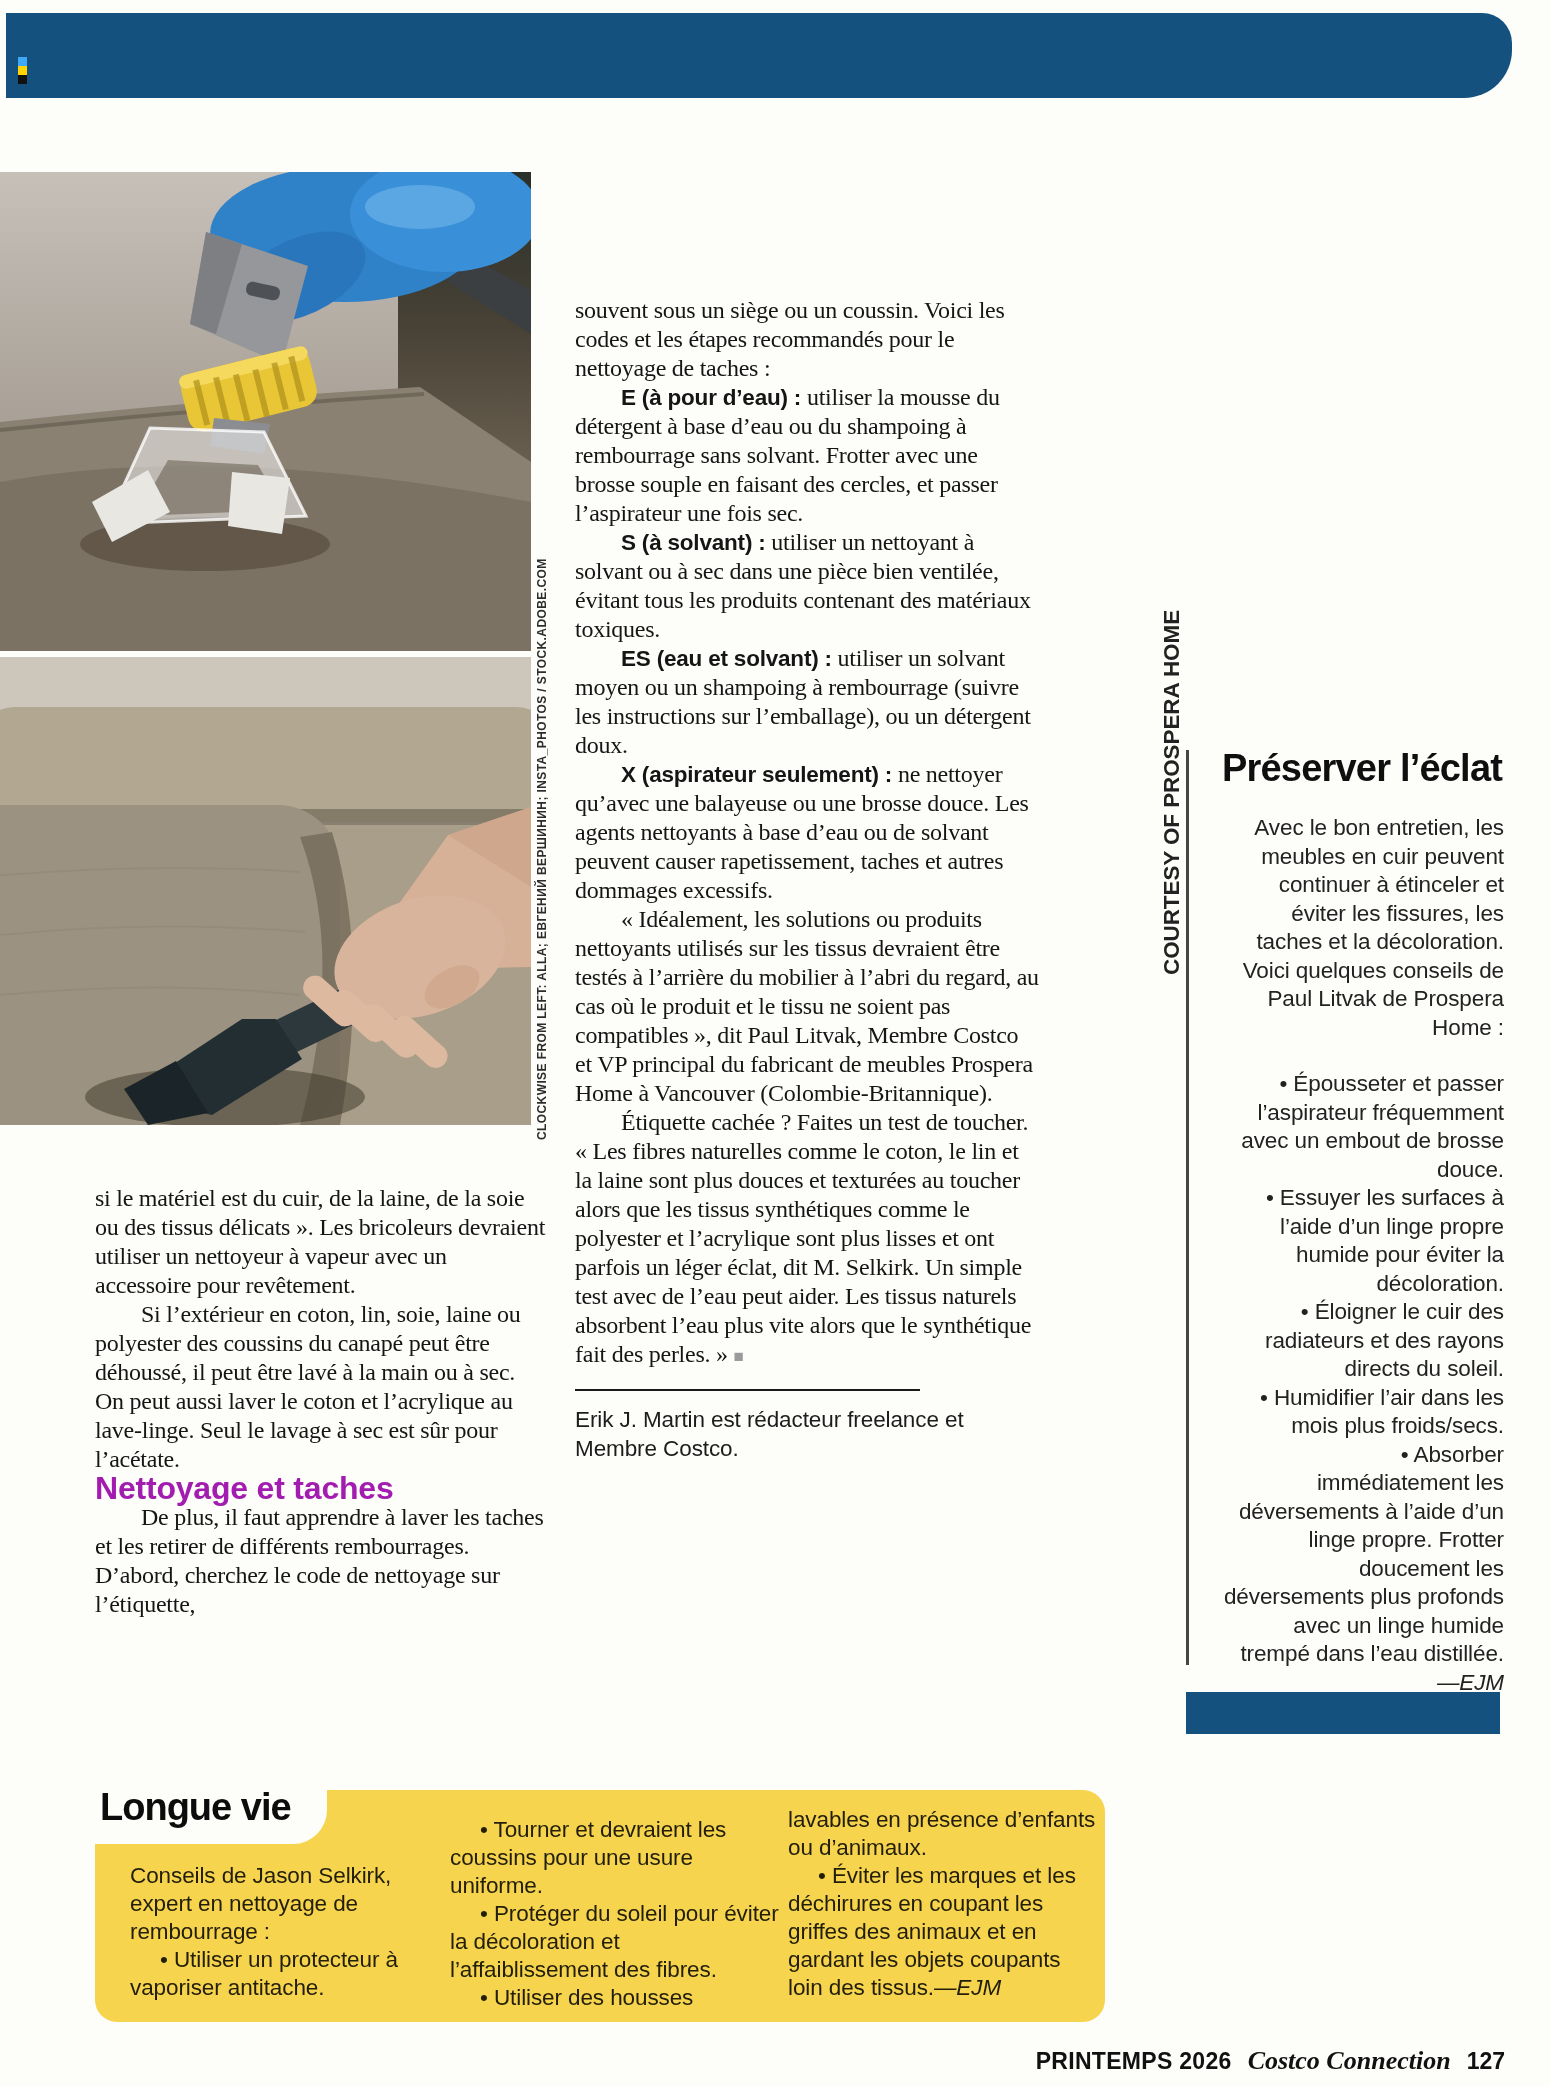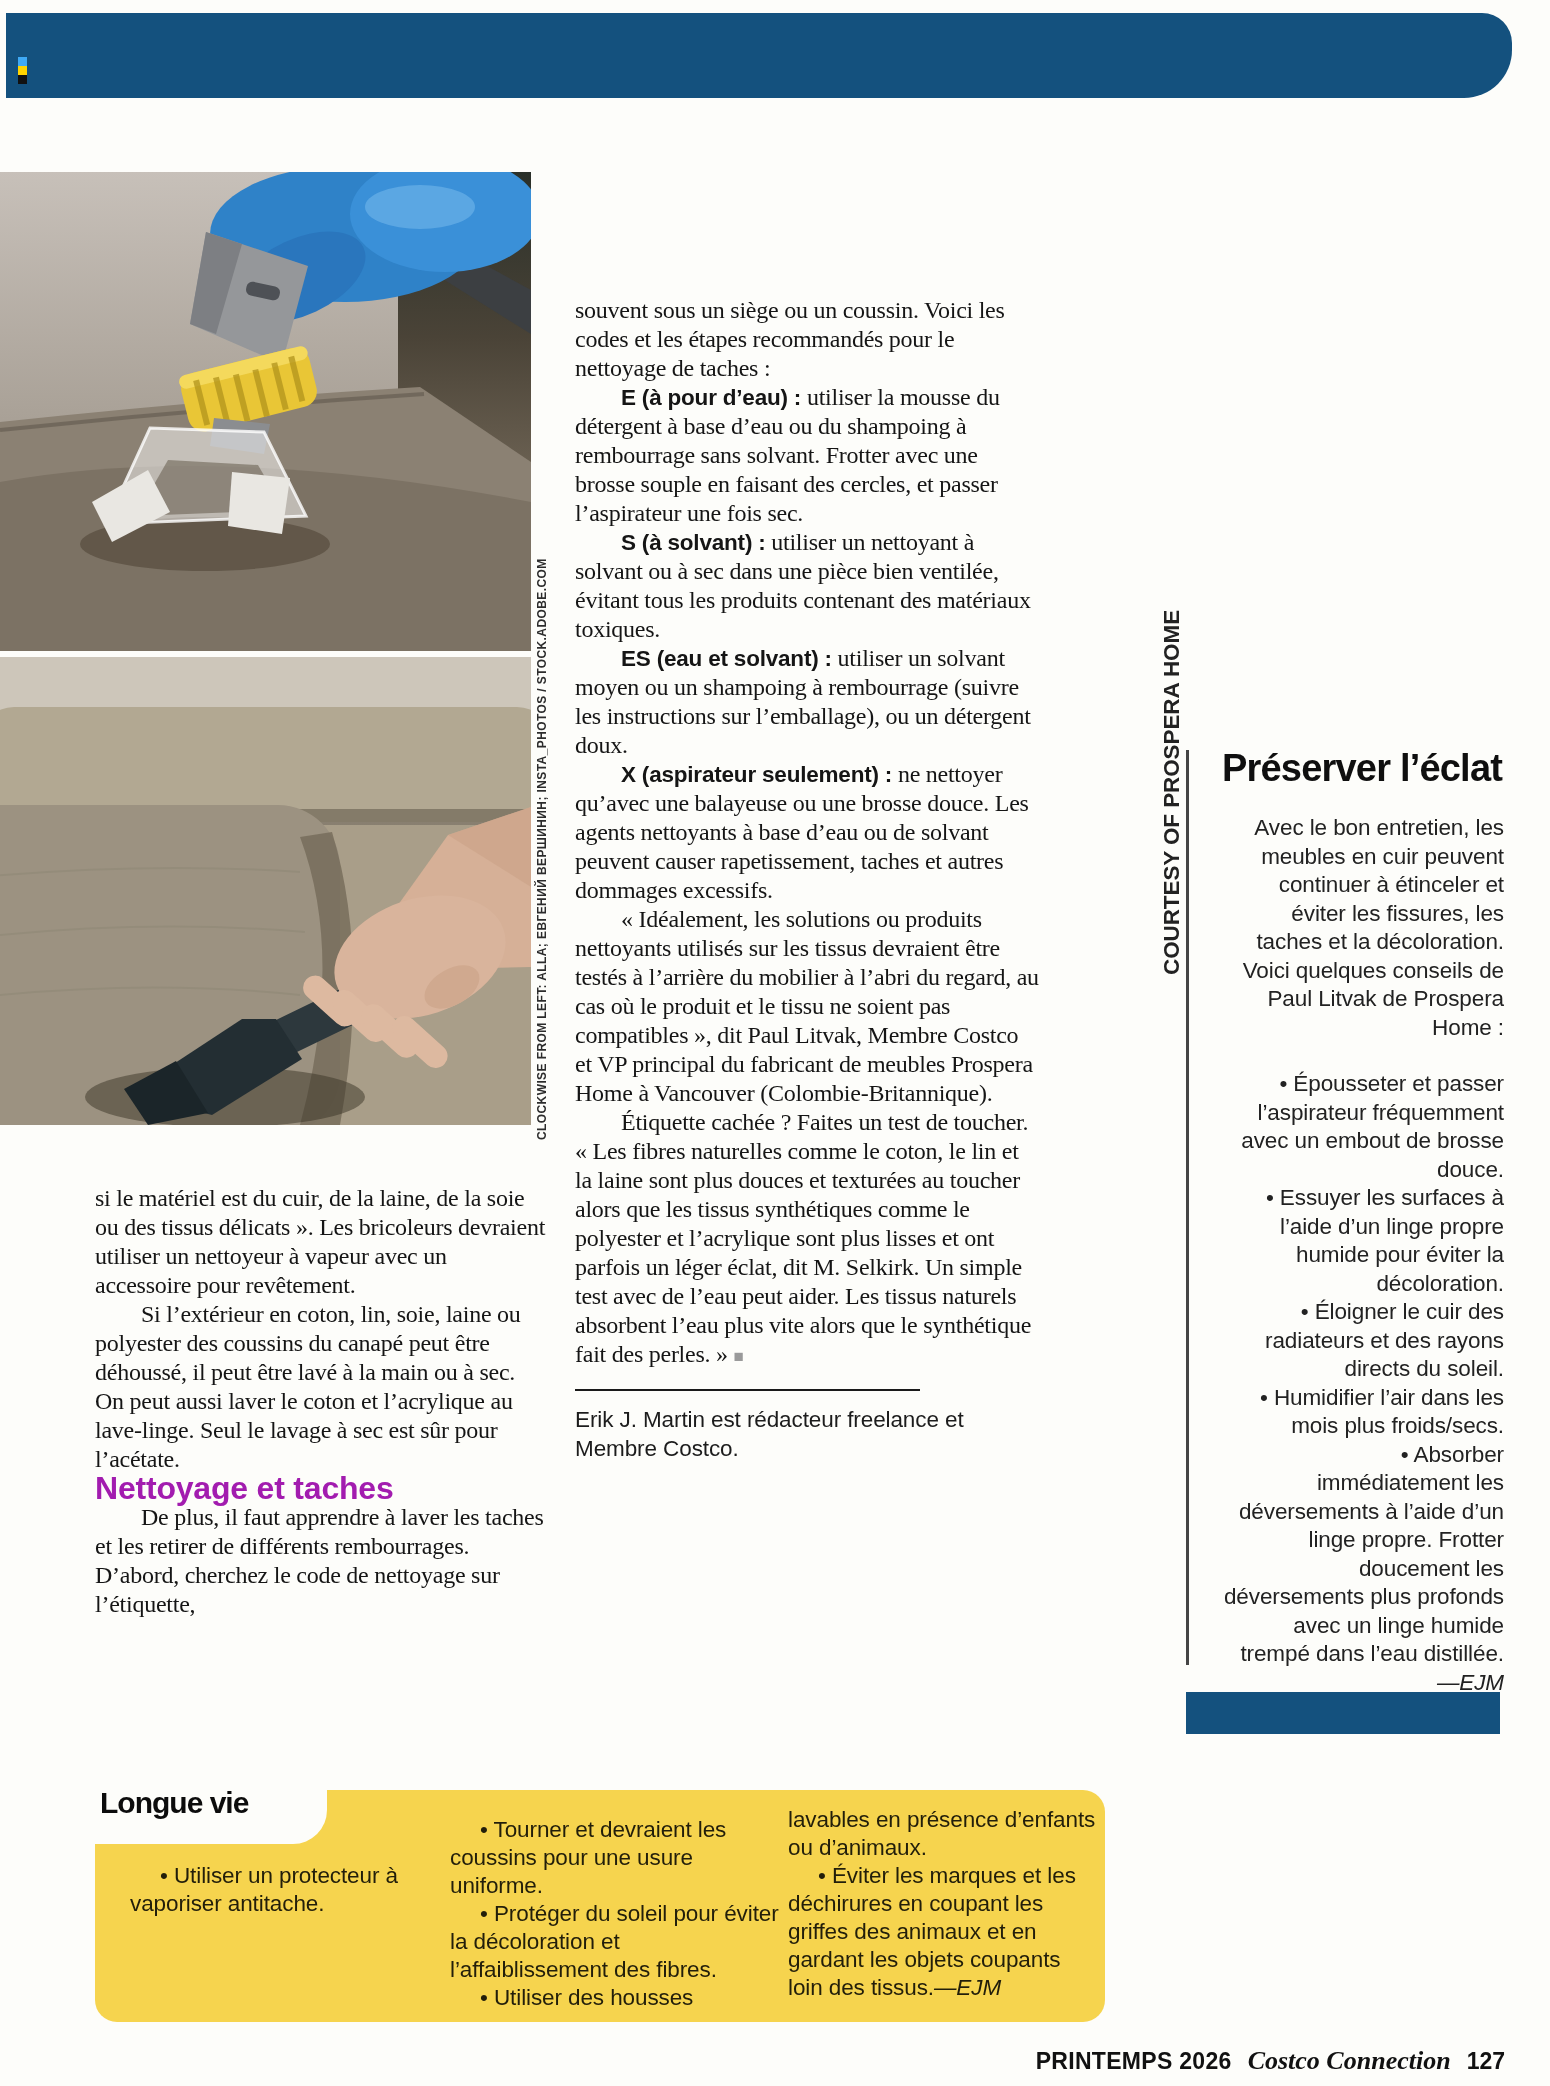--- a/index.html
+++ b/index.html
@@ -51,21 +51,21 @@
   .signoff{font-style:italic;}
   .sidebar-accent{position:absolute;left:1186px;top:1692px;width:314px;height:42px;
                   background:var(--header-bar,#14517e);}
 
   
   .callout{position:absolute;left:95px;top:1790px;width:1010px;height:232px;
            background:var(--callout-bg,#f6d44e);border-radius:22px;}
   .callout-notch{position:absolute;left:95px;top:1790px;width:232px;height:54px;
                  background:#fdfdfa;border-bottom-right-radius:34px;}
   .callout-title{position:absolute;left:100px;top:1786px;font-family:"Liberation Sans",sans-serif;
-                 font-weight:700;font-size:30px;letter-spacing:-1px;color:#0c0c0c;}
+                 font-weight:700;font-size:38px;letter-spacing:-1px;color:#0c0c0c;}
   .c-col{position:absolute;font-family:"Liberation Sans",sans-serif;font-size:22.5px;
          line-height:28px;letter-spacing:-.1px;color:#221e0a;}
   .c-col p{margin:0;}
   .c-col1{left:130px;top:1862px;width:312px;}
   .c-col2{left:450px;top:1816px;width:330px;}
   .c-col3{left:788px;top:1806px;width:308px;}
   .c-bullet{text-indent:30px;}
 
   
   .footer{position:absolute;left:0;right:45px;top:2046px;text-align:right;color:#111;white-space:nowrap;}
@@ -206,20 +206,21 @@
     <p class="s-bullet">• Éloigner le cuir des radiateurs et des rayons directs du soleil.</p>
     <p class="s-bullet">• Humidifier l’air dans les mois plus froids/secs.</p>
     <p class="s-bullet"><span>• Absorber immédiatement les déversements à l’aide d’un linge propre. Frotter doucement les déversements plus profonds avec un linge humide trempé dans l’eau distillée.</span><em class="signoff">—EJM</em></p>
   </div>
   <div class="sidebar-accent"></div>
 
   <div class="callout"></div>
   <div class="callout-notch"></div>
   <div class="callout-title">Longue vie</div>
   <div class="c-col c-col1">
+    <p>Conseils de Jason Selkirk, expert en nettoyage de rembourrage :</p>
     <p class="c-bullet">• Utiliser un protecteur à vaporiser antitache.</p>
   </div>
   <div class="c-col c-col2">
     <p class="c-bullet">• Tourner et devraient les coussins pour une usure uniforme.</p>
     <p class="c-bullet">• Protéger du soleil pour éviter la décoloration et l’affaiblissement des fibres.</p>
     <p class="c-bullet">• Utiliser des housses</p>
   </div>
   <div class="c-col c-col3">
     <p>lavables en présence d’enfants ou d’animaux.</p>
     <p class="c-bullet"><span>• Éviter les marques et les déchirures en coupant les griffes des animaux et en gardant les objets coupants loin des tissus.</span><em class="signoff">—EJM</em></p>

